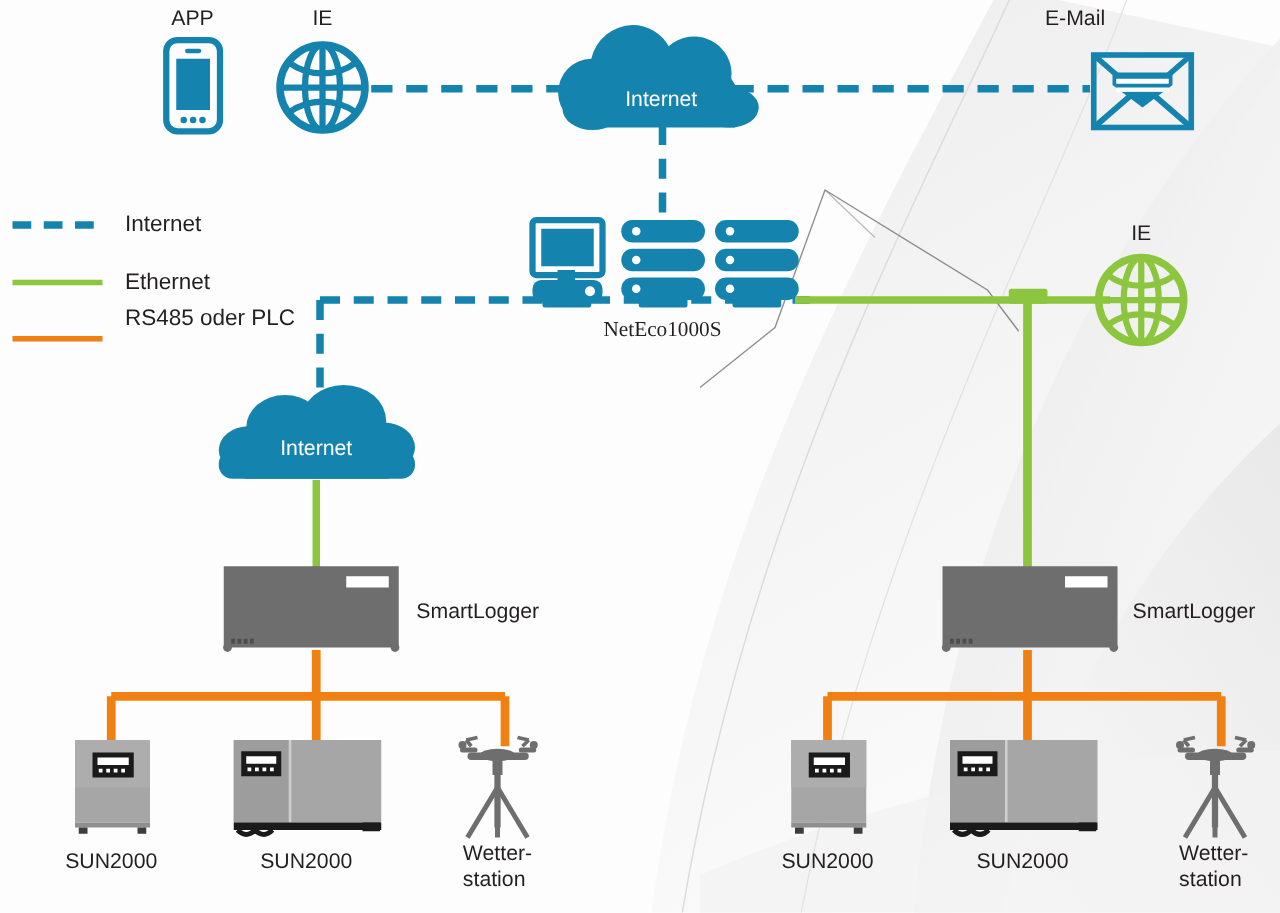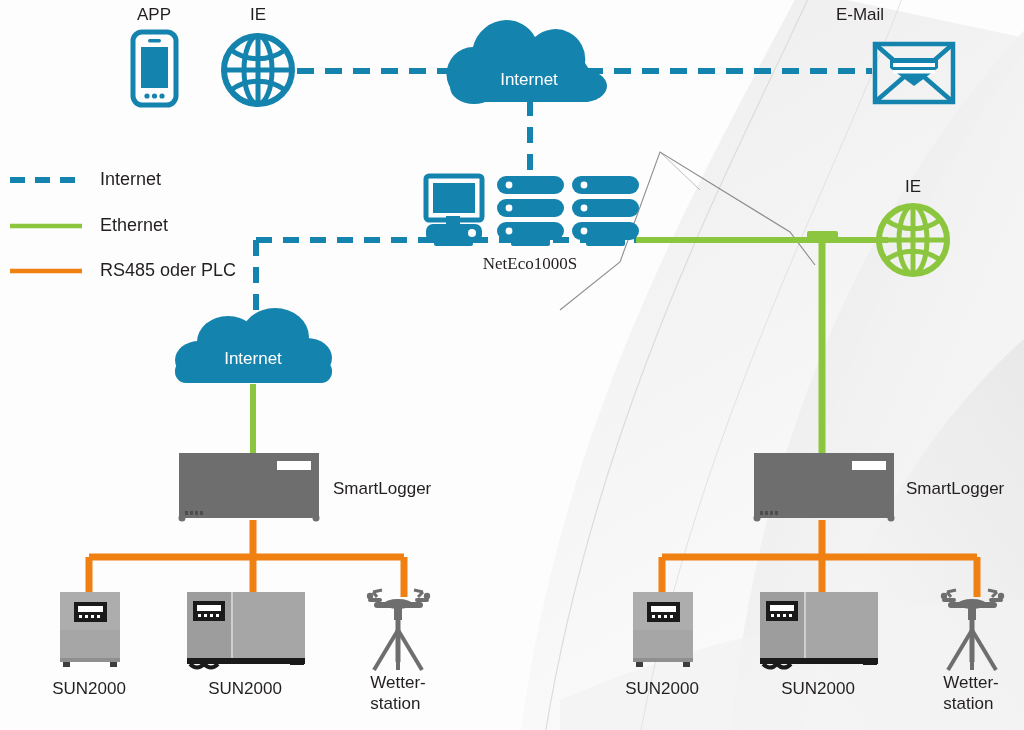--- a/index.html
+++ b/index.html
@@ -367,15 +367,15 @@
   <div class="lbl c" style="left:398px; top:672px;">Wetter-
 station</div>
 
   <div class="lbl c" style="left:662px; top:678px;">SUN2000</div>
   <div class="lbl c" style="left:818px; top:678px;">SUN2000</div>
   <div class="lbl c" style="left:971px; top:672px;">Wetter-
 station</div>
 
   <div class="legend-lbl" style="left:100px; top:169px;">Internet</div>
   <div class="legend-lbl" style="left:100px; top:215px;">Ethernet</div>
-  <div class="legend-lbl" style="left:100px; top:260px;">RS485 oder PLC</div>
+  <div class="legend-lbl" style="left:100px; top:244px;">RS485 oder PLC</div>
 
 </div>
 
 </body></html>

